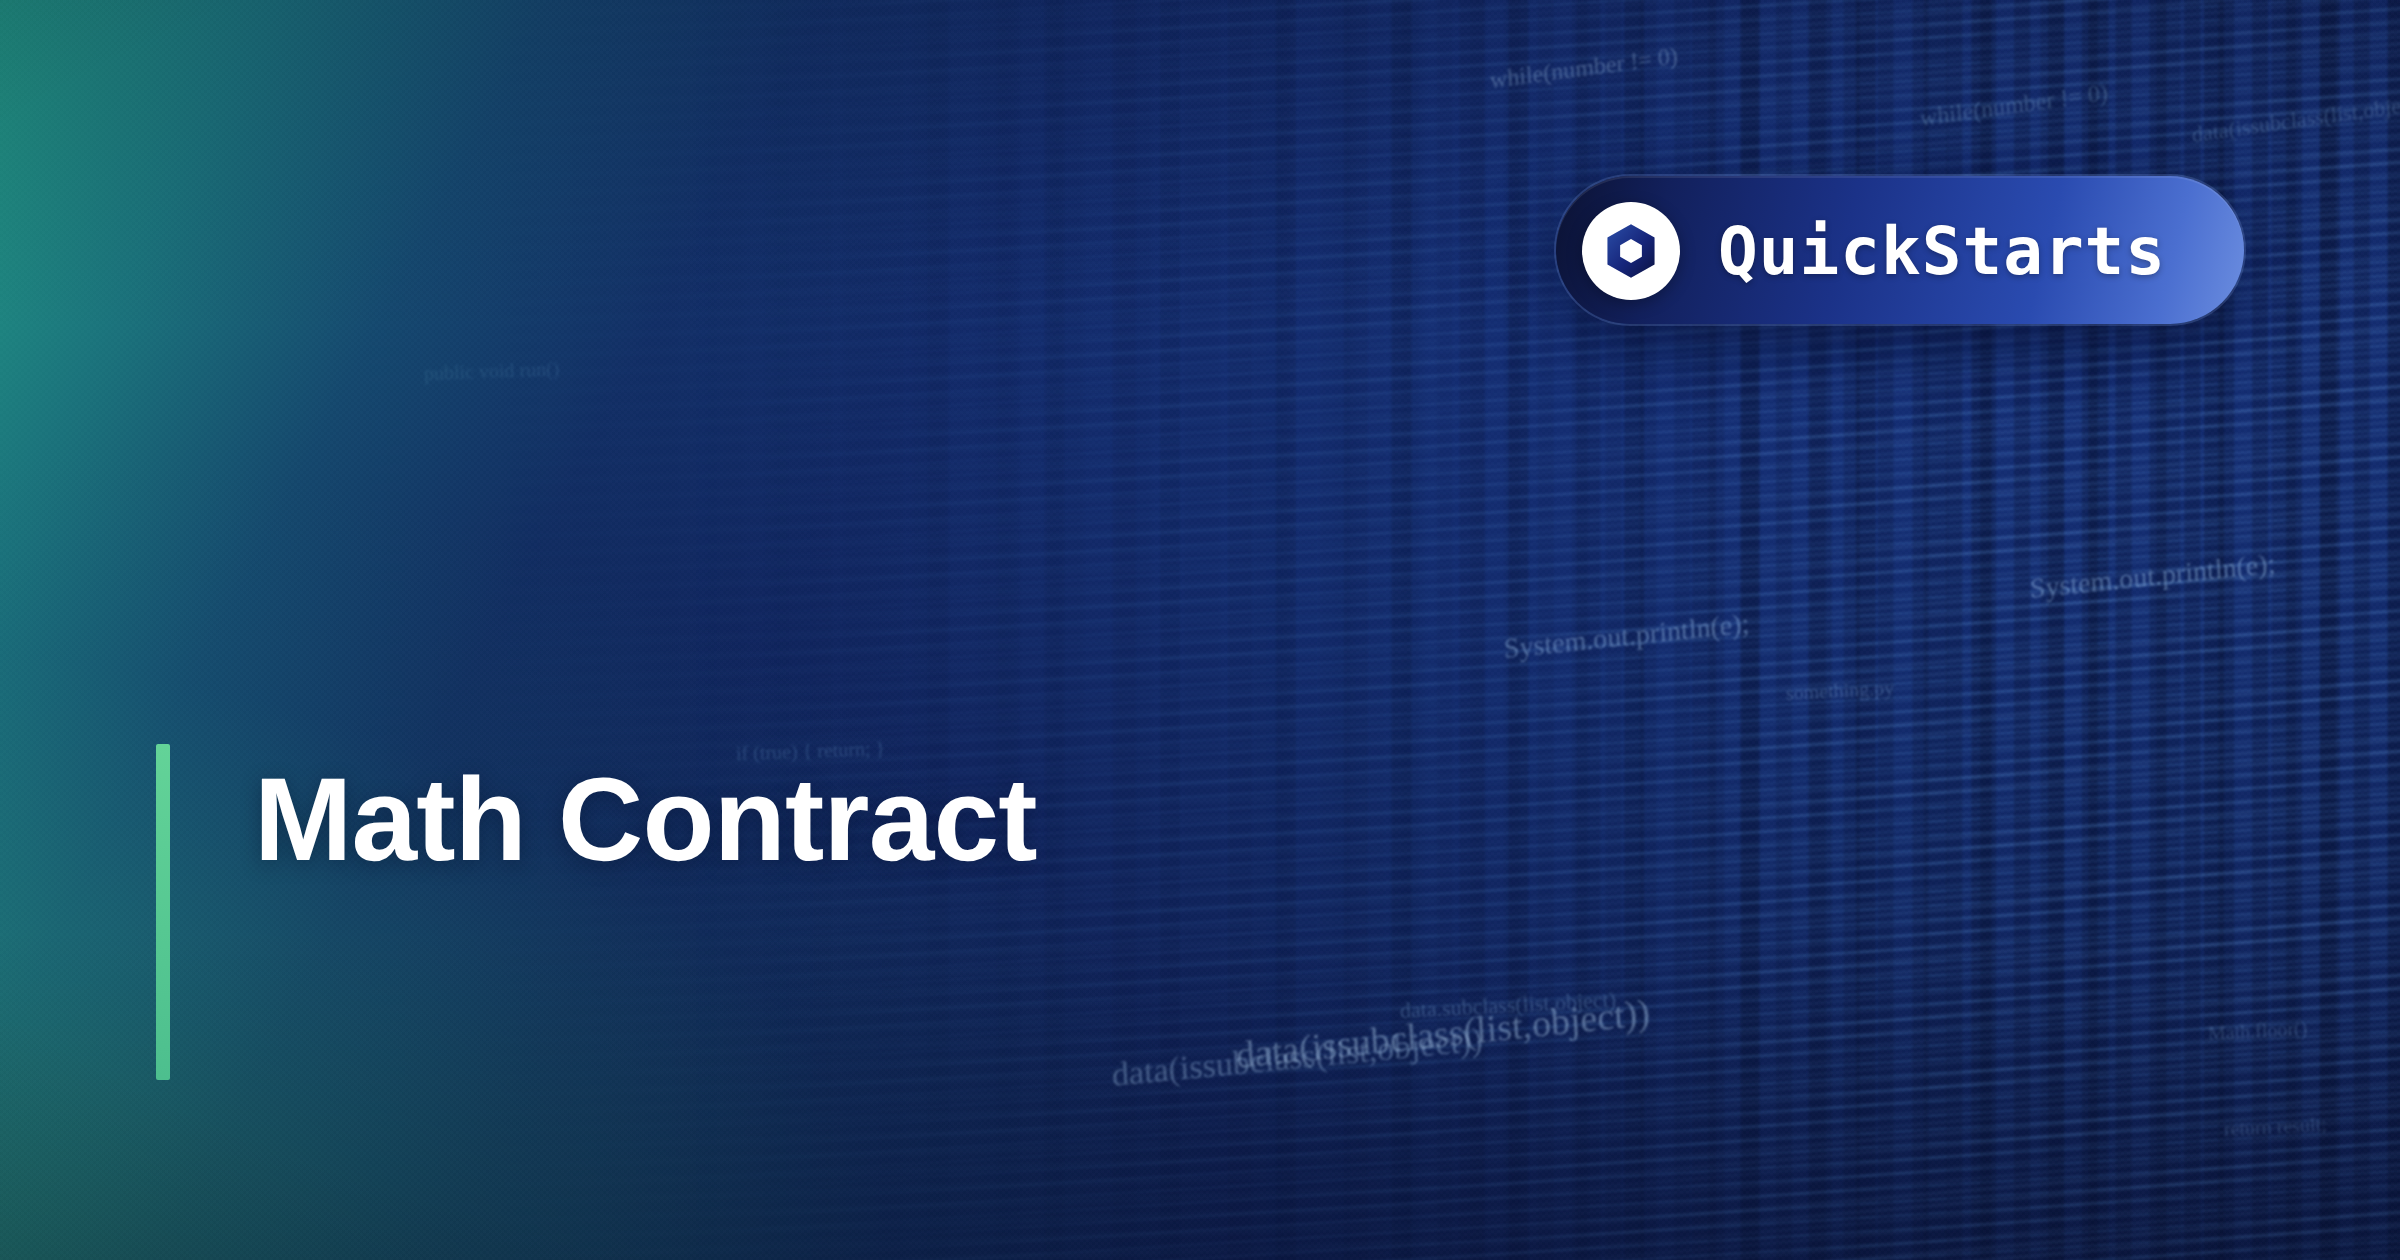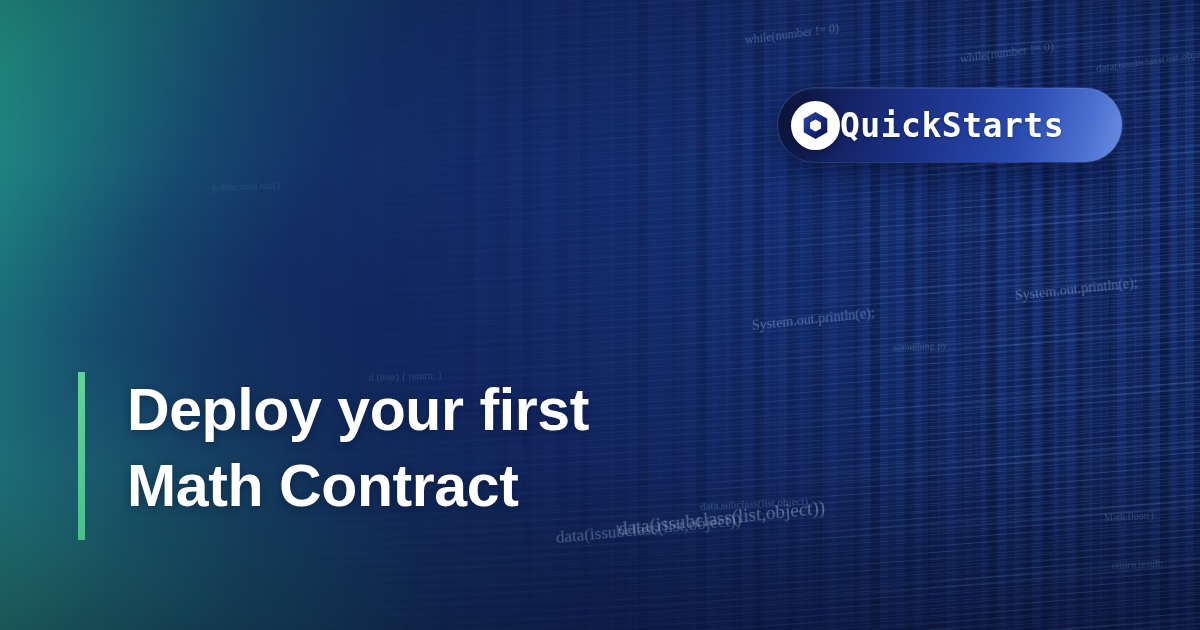--- a/index.html
+++ b/index.html
@@ -142,20 +142,21 @@
     background-size:3px 3px;
   }
 
   
   .qs-pill {
     position:absolute;
     left:778px; top:88px;
     width:344px; height:74px;
     display:flex;
     align-items:center;
+    gap:19px;
     padding:0 26px 0 13px;
     border-radius:37px;
     background:
       linear-gradient(104deg,
         #0b1233 0%,
         #12205c 16%,
         #1b3288 42%,
         #2a4bb0 70%,
         #4b6fd0 88%,
         #6c8ee0 100%);
@@ -257,18 +258,17 @@
         <path fill="url(#hexg)" d="M16 1.2 L29 8.6 L29 23.4 L16 30.8 L3 23.4 L3 8.6 Z"></path>
         <path fill="#ffffff" d="M16 9.4 L22 12.8 L22 19.2 L16 22.6 L10 19.2 L10 12.8 Z"></path>
       </svg>
     </span>
     <span class="qs-text">QuickStarts</span>
   </div>
 
   <div class="headline-block">
     <span class="accent-bar"></span>
     <h1 class="headline">
-      <span class="ln">Deploy your first</span>
       <span class="ln">Math Contract</span>
     </h1>
   </div>
 
 </div>
 
 </body></html>

